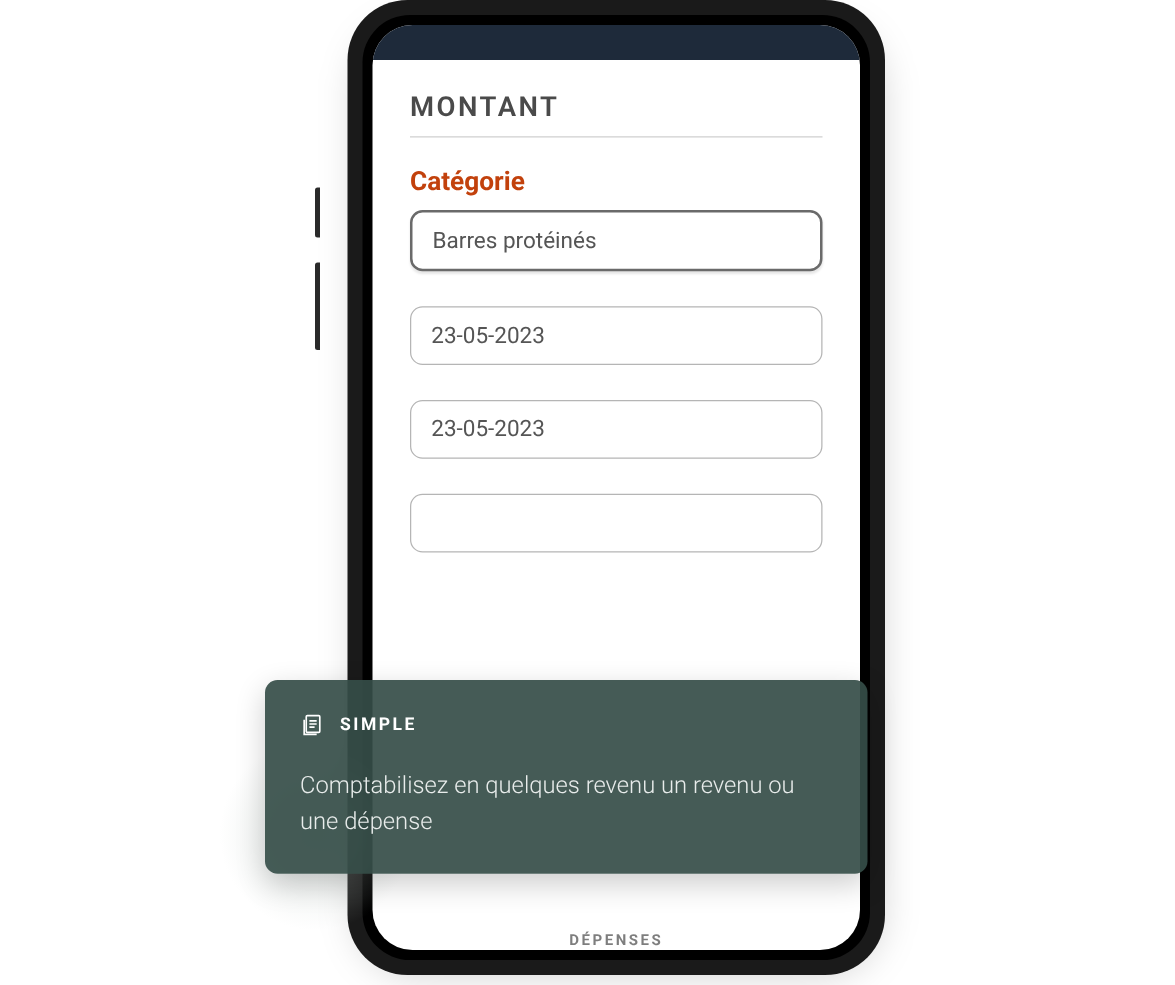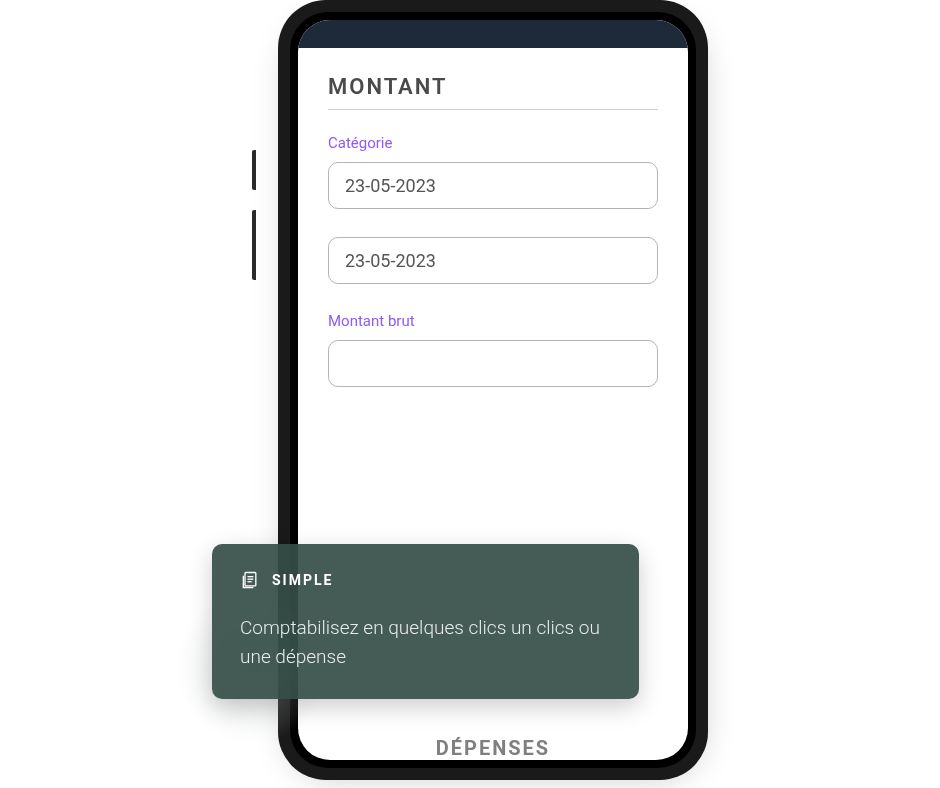--- a/index.html
+++ b/index.html
@@ -73,24 +73,24 @@
       letter-spacing: 2px;
       color: #4a4a4a;
       margin-bottom: 10px;
     }
     .divider {
       border: none;
       border-top: 1px solid #d0d0d0;
       margin-bottom: 24px;
     }
     .field-label {
-      font-size: 15px;
-      color: #8b5cf6;
+      font-size: 21px;
+      color: #c2410c;
       margin-bottom: 10px;
-      font-weight: 400;
+      font-weight: 700;
     }
     .input-field {
       width: 100%;
       border: 1.5px solid #b5b5b5;
       border-radius: 10px;
       padding: 12px 16px;
       font-size: 18px;
       color: #555555;
       background: #ffffff;
       margin-bottom: 28px;
@@ -105,31 +105,31 @@
     }
     .bottom-tab {
       position: absolute;
       bottom: 0;
       left: 0;
       right: 0;
       padding: 16px 0 0 0;
       text-align: center;
     }
     .bottom-tab-label {
-      font-size: 20px;
+      font-size: 12px;
       font-weight: 700;
       letter-spacing: 2px;
       color: #2a2a2a;
       opacity: 0.6;
     }
     .overlay-card {
       position: absolute;
       left: 212px;
       top: 544px;
-      width: 427px;
+      width: 482px;
       background: rgba(53, 77, 72, 0.92);
       border-radius: 10px;
       padding: 26px 28px 28px 28px;
       z-index: 10;
       box-shadow: 0 8px 24px rgba(0,0,0,0.2);
     }
     .overlay-header {
       display: flex;
       align-items: center;
       gap: 12px;
@@ -206,26 +206,26 @@
   <div class="phone-frame">
     <div class="phone-frame-inner">
       <div class="phone-screen">
         <div class="status-bar"></div>
 
         <div class="screen-content">
           <h2 class="section-title">MONTANT</h2>
           <hr class="divider">
 
           <div class="field-label">Catégorie</div>
+          <input class="input-field highlighted" value="Barres protéinés" style="">
 
           <input class="input-field" value="23-05-2023" style="">
 
           <input class="input-field" value="23-05-2023" style="">
 
-          <div class="field-label">Montant brut</div>
           <input class="input-field empty" value="" style="">
         </div>
 
         <div class="bottom-tab">
           <span class="bottom-tab-label">DÉPENSES</span>
         </div>
       </div>
     </div>
   </div>
 </div>
@@ -234,14 +234,14 @@
   <div class="overlay-header">
     <svg class="doc-icon" viewBox="0 0 24 24" fill="none" stroke="#ffffff" stroke-width="1.6">
       <rect x="6" y="3" width="13" height="16" rx="1"></rect>
       <path d="M4 7 V21 H16"></path>
       <line x1="9" y1="8" x2="16" y2="8"></line>
       <line x1="9" y1="11" x2="16" y2="11"></line>
       <line x1="9" y1="14" x2="14" y2="14"></line>
     </svg>
     <span class="overlay-title">SIMPLE</span>
   </div>
-  <div class="overlay-body">Comptabilisez en quelques clics un clics ou une dépense</div>
+  <div class="overlay-body">Comptabilisez en quelques revenu un revenu ou une dépense</div>
 </div>
 
 </body></html>

